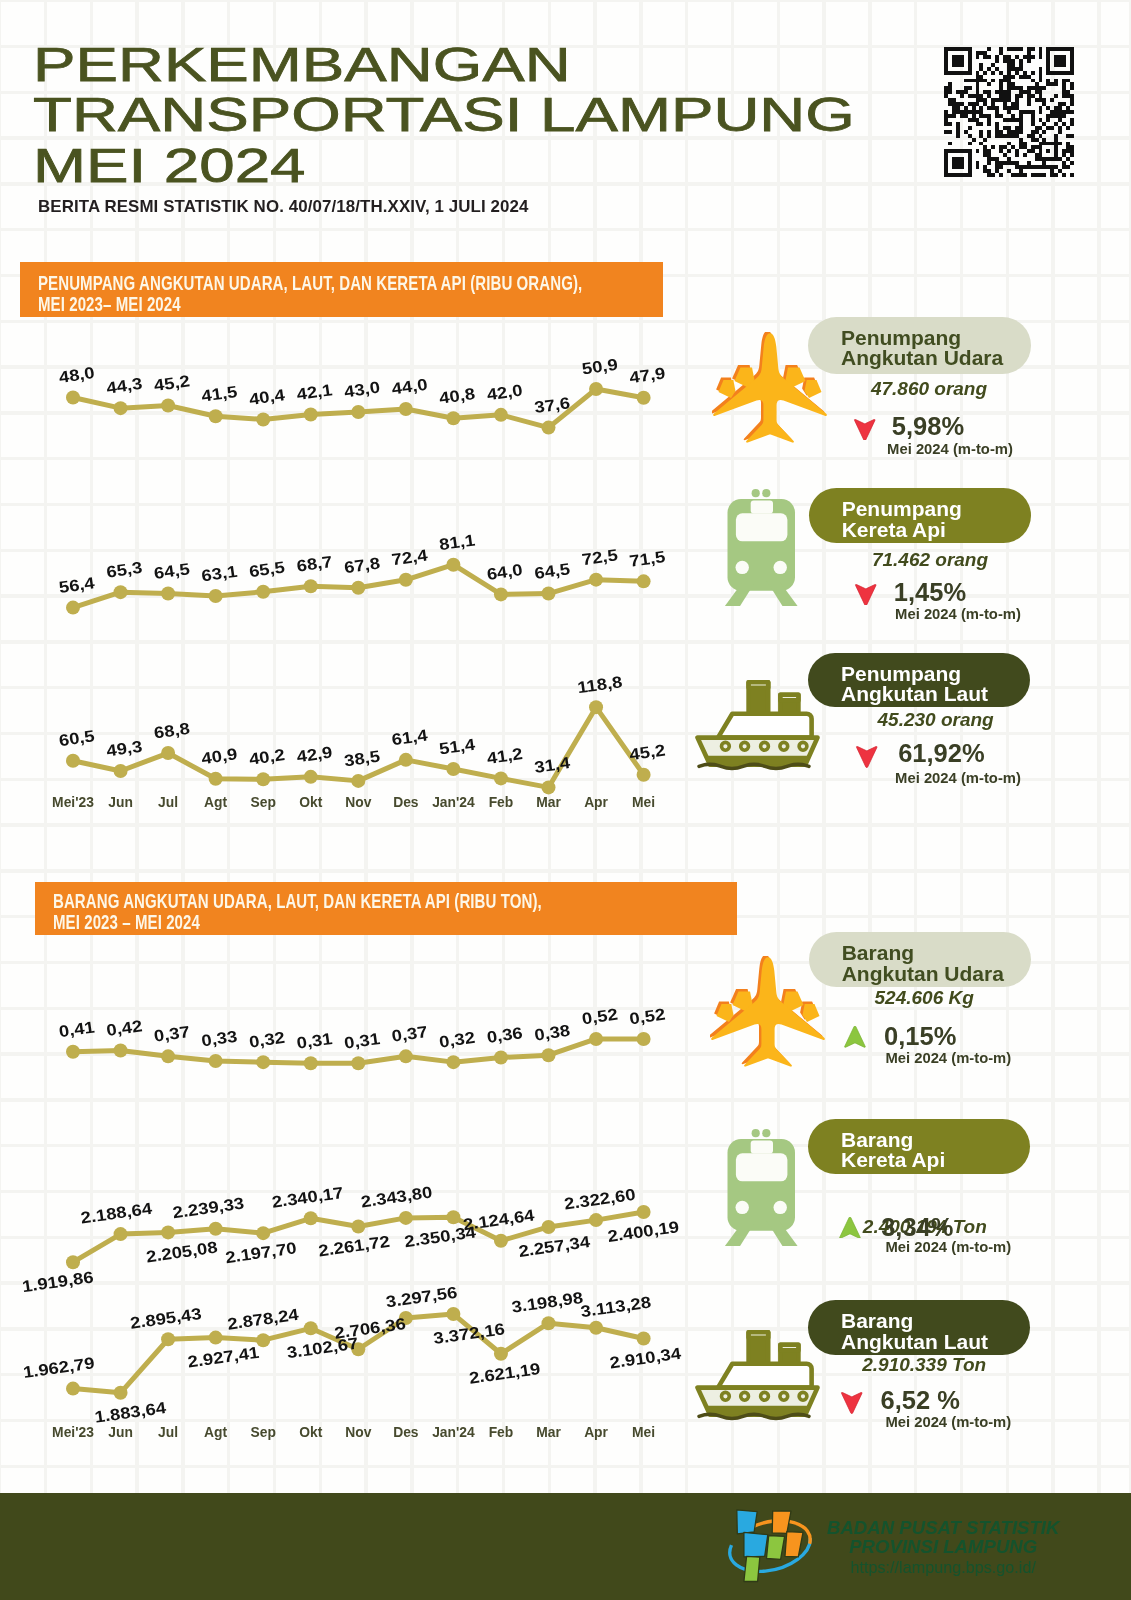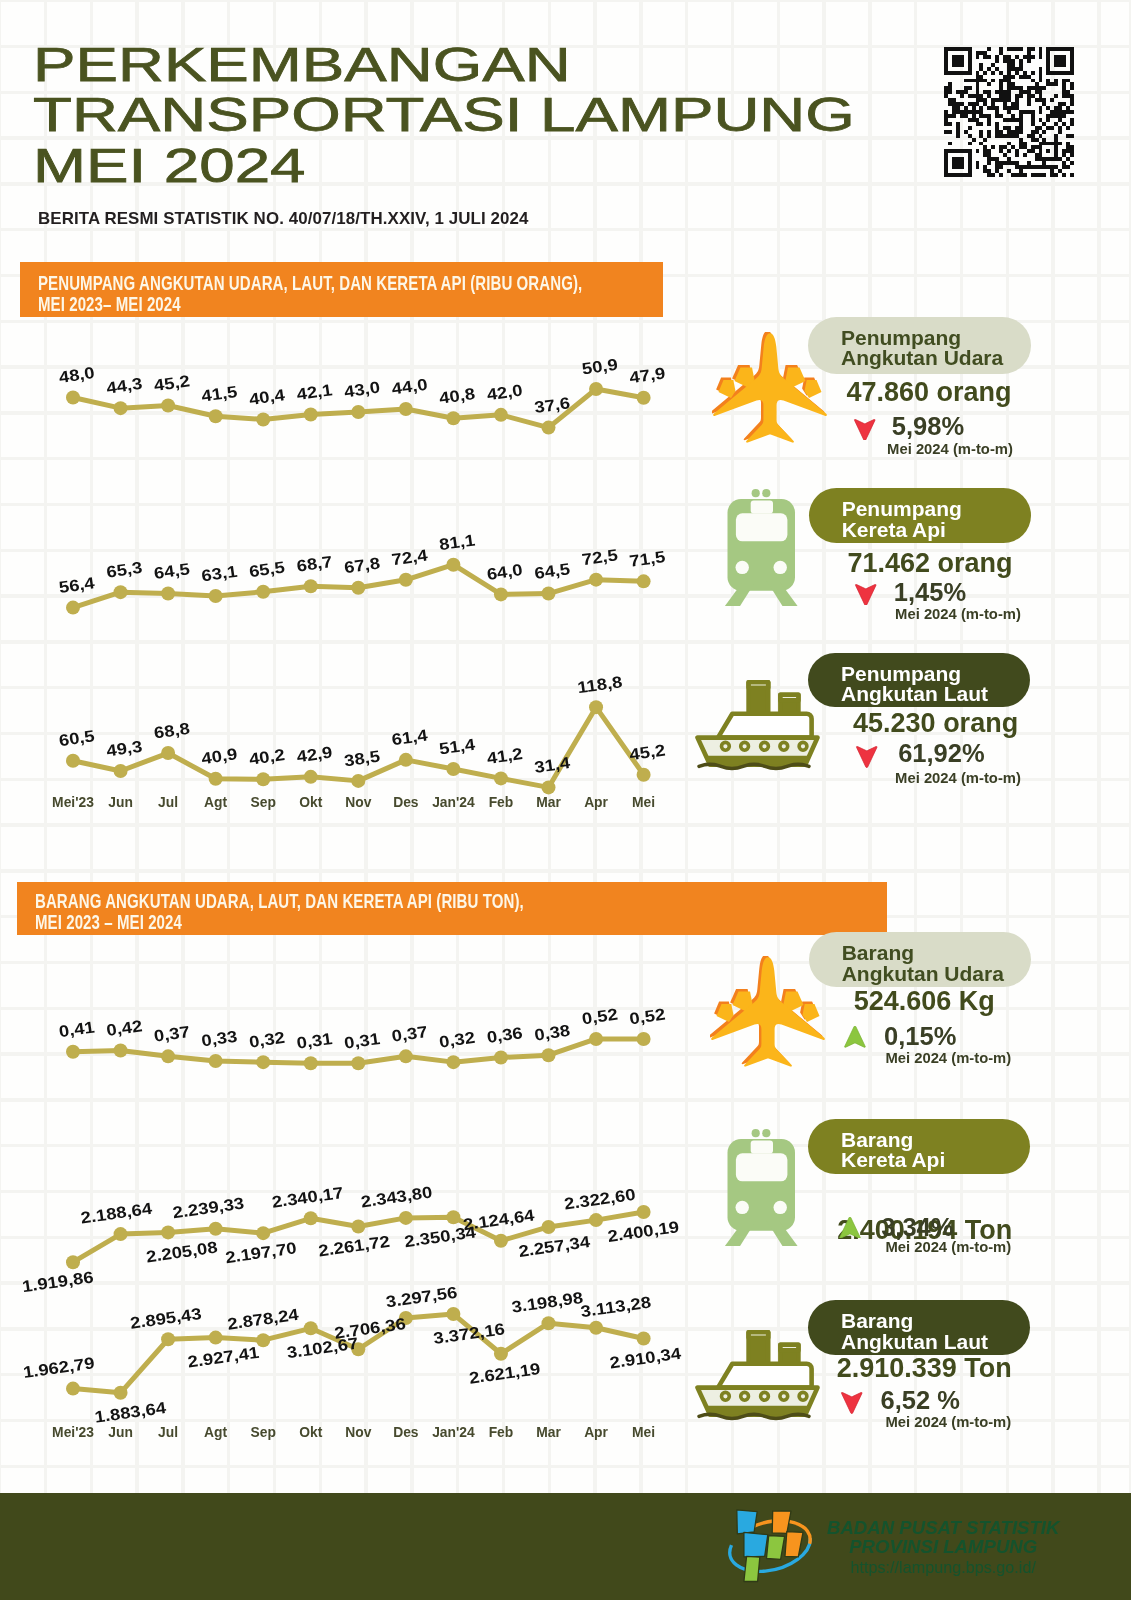--- a/index.html
+++ b/index.html
@@ -18,21 +18,21 @@
     background-position: -2px -1px, -2px -1px;
   }
 
   
   .title{position:absolute;left:33px;top:39.5px;width:900px;
     color:#4a5320;line-height:50.6px;}
   .title > div{font-size:47.7px;font-weight:400;white-space:nowrap;
     transform:scaleX(1.335);transform-origin:0 50%;
     -webkit-text-stroke:0.75px #4a5320;}
   .subtitle{position:absolute;left:38px;top:197px;font-size:16.9px;font-weight:700;
-    color:#231f20;letter-spacing:.1px;white-space:nowrap;margin-top:12px;}
+    color:#231f20;letter-spacing:.1px;white-space:nowrap;}
   .qr{position:absolute;left:944px;top:47px;width:130px;height:130px;}
 
   
   .banner{position:absolute;background:#f1841f;color:#fdf7e8;}
   .banner > div{position:absolute;left:18px;font-weight:700;font-size:20px;
     white-space:nowrap;transform:scaleX(0.752);transform-origin:0 0;
     letter-spacing:.1px;line-height:20px;}
 
   
   .chart{position:absolute;overflow:visible;pointer-events:none;}
@@ -40,22 +40,22 @@
   .axis-lbl{font-size:13.85px;font-weight:700;fill:#474a2e;
     font-family:"Liberation Sans",sans-serif;}
   .dlbl{font-size:16.2px;font-weight:700;fill:#131313;
     font-family:"Liberation Sans",sans-serif;}
 
   
   .card{position:absolute;}
   .pill{position:absolute;border-radius:40px;box-sizing:border-box;
     font-size:21px;font-weight:600;line-height:20.8px;letter-spacing:0;white-space:nowrap;}
   .pill > div{position:absolute;left:33px;}
-  .cval{position:absolute;font-size:27px;font-weight:700;color:#424b1d;
-    letter-spacing:0;white-space:nowrap;line-height:1;}
+  .cval{position:absolute;font-size:19px;font-weight:700;color:#424b1d;
+    letter-spacing:0;white-space:nowrap;line-height:1;font-style:italic;}
   .cpct{position:absolute;font-size:25.5px;font-weight:700;color:#3a3f25;
     letter-spacing:0;white-space:nowrap;line-height:1;}
   .cnote{position:absolute;font-size:14.8px;font-weight:700;color:#3a3f25;
     white-space:nowrap;line-height:1;}
   .arrow{position:absolute;}
 
   
   .footer{position:absolute;left:0;top:1493px;width:1131px;height:107px;background:#41491b;}
   .f-logo{position:absolute;left:724px;top:1505px;width:92px;height:80px;}
   .f-txt{position:absolute;left:827px;top:1518px;color:#14532d;text-align:center;}
@@ -184,21 +184,21 @@
       <text class="axis-lbl" text-anchor="middle" x="358.30" y="156.60000000000002">Nov</text>
       <text class="axis-lbl" text-anchor="middle" x="405.85" y="156.60000000000002">Des</text>
       <text class="axis-lbl" text-anchor="middle" x="453.40" y="156.60000000000002">Jan'24</text>
       <text class="axis-lbl" text-anchor="middle" x="500.95" y="156.60000000000002">Feb</text>
       <text class="axis-lbl" text-anchor="middle" x="548.50" y="156.60000000000002">Mar</text>
       <text class="axis-lbl" text-anchor="middle" x="596.05" y="156.60000000000002">Apr</text>
       <text class="axis-lbl" text-anchor="middle" x="643.60" y="156.60000000000002">Mei</text>
     </svg>
   </div>
 
-<div class="banner" style="left:17px;top:882px;width:870px;height:53px">
+<div class="banner" style="left:35px;top:882px;width:702px;height:53px">
   <div style="top:9px">BARANG ANGKUTAN UDARA, LAUT, DAN KERETA API (RIBU TON),</div>
   <div style="top:30px">MEI  2023 – MEI 2024</div>
 </div>
 
 <div class="chart" id="chart-3" style="left: 0px; top: 990px; width: 700px; height: 110px;">
     <svg width="700" height="110" viewBox="0 0 700 110">
       <polyline points="73.00,61.70 120.55,60.54 168.10,66.34 215.65,70.98 263.20,72.14 310.75,73.30 358.30,73.30 405.85,66.34 453.40,72.14 500.95,67.50 548.50,65.18 596.05,48.94 643.60,48.94" fill="none" stroke="#bfae4e" stroke-width="5" stroke-linejoin="round" stroke-linecap="round"></polyline>
       <circle cx="73.00" cy="61.70" r="7" fill="#bfae4e"></circle>
       <circle cx="120.55" cy="60.54" r="7" fill="#bfae4e"></circle>
       <circle cx="168.10" cy="66.34" r="7" fill="#bfae4e"></circle>

